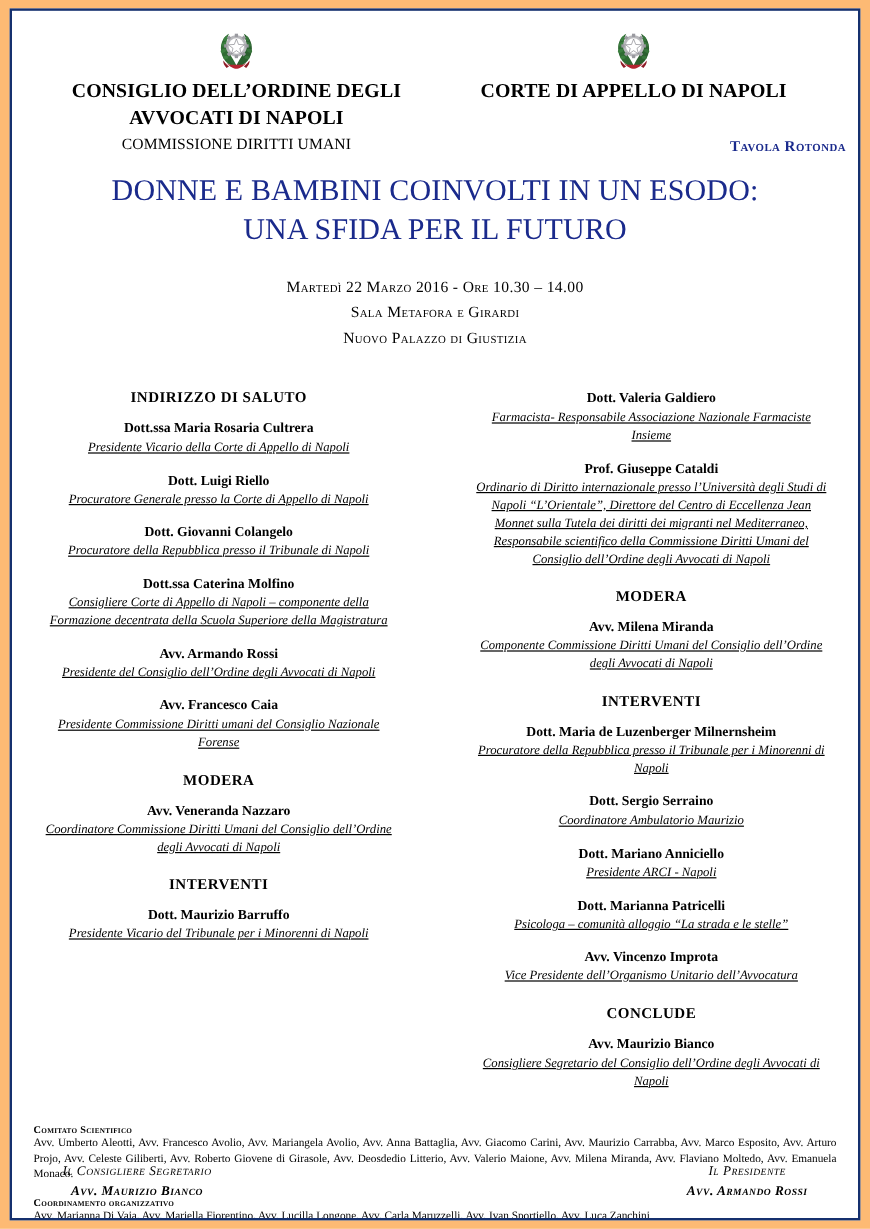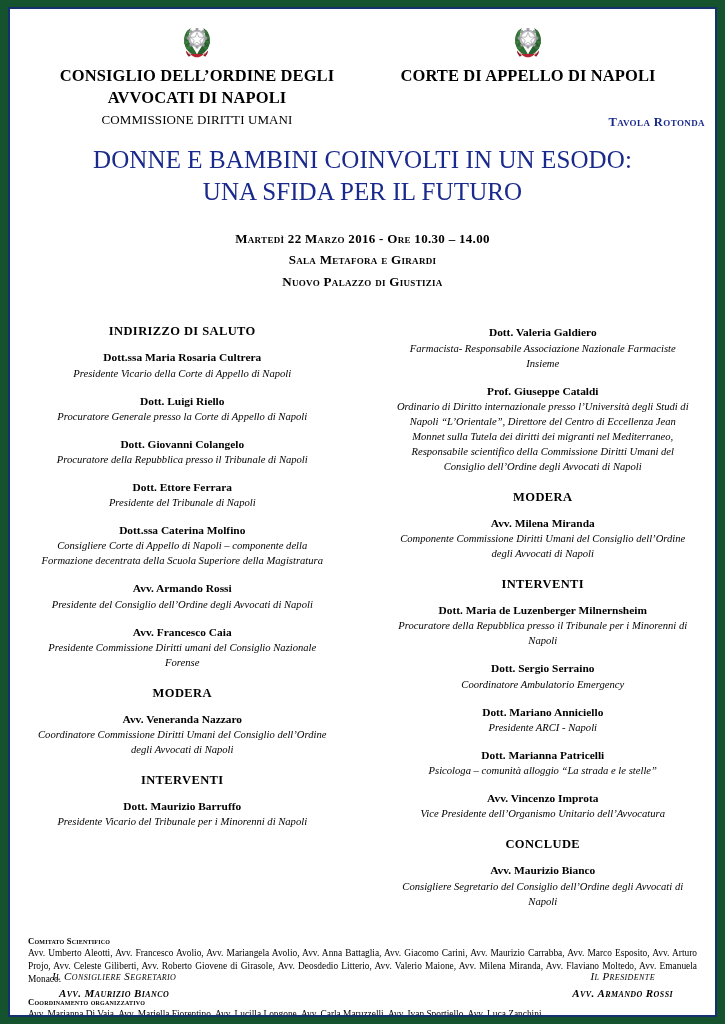--- a/index.html
+++ b/index.html
@@ -12,21 +12,21 @@
     height: 1024px;
     font-family: "Liberation Serif", "DejaVu Serif", serif;
     color: #000000;
     overflow: hidden;
   }
   .poster {
     position: relative;
     width: 725px;
     height: 1024px;
     box-sizing: border-box;
-    background: #14532d;
+    background: #fdba74;
     padding: 7px 8px 7px 8px;
   }
   .inner-frame {
     position: relative;
     width: 100%;
     height: 100%;
     box-sizing: border-box;
     background: #ffffff;
     border: 2px solid #15306e;
     overflow: hidden;
@@ -95,21 +95,21 @@
     font-size: 25px;
     line-height: 1.28;
     letter-spacing: 0.1px;
     margin: 14px 0 0 0;
   }
   .event-meta {
     text-align: center;
     margin-top: 20px;
   }
   .event-meta div {
-    font-weight: bold;
+    font-weight: normal;
     font-size: 13px;
     font-variant: small-caps;
     letter-spacing: 0.3px;
     line-height: 1.65;
   }
 
   
   .columns {
     display: flex;
     margin-top: 32px;
@@ -135,20 +135,21 @@
   }
   .entry .nm {
     font-weight: bold;
     font-size: 11.4px;
     line-height: 1.42;
   }
   .entry .rl {
     font-style: italic;
     font-size: 10.6px;
     line-height: 1.42;
+    text-decoration: underline;
   }
 
   
   .committees {
     padding: 0 8px;
     margin-top: 14px;
   }
   .cm-block { margin-bottom: 9px; }
   .cm-title {
     font-weight: bold;
@@ -305,24 +306,20 @@
             </div>
             <div class="entry">
               <div class="nm">Dott. Luigi Riello</div>
               <div class="rl">Procuratore Generale presso la Corte di Appello di Napoli</div>
             </div>
             <div class="entry">
               <div class="nm">Dott. Giovanni Colangelo</div>
               <div class="rl">Procuratore della Repubblica presso il Tribunale di Napoli</div>
             </div>
             <div class="entry">
-              <div class="nm">Dott. Ettore Ferrara</div>
-              <div class="rl">Presidente del Tribunale di Napoli</div>
-            </div>
-            <div class="entry">
               <div class="nm">Dott.ssa Caterina Molfino</div>
               <div class="rl">Consigliere Corte di Appello di Napoli – componente della Formazione decentrata della Scuola Superiore della Magistratura</div>
             </div>
             <div class="entry">
               <div class="nm">Avv. Armando Rossi</div>
               <div class="rl">Presidente del Consiglio dell’Ordine degli Avvocati di Napoli</div>
             </div>
             <div class="entry">
               <div class="nm">Avv. Francesco Caia</div>
               <div class="rl">Presidente Commissione Diritti umani del Consiglio Nazionale Forense</div>
@@ -352,21 +349,21 @@
               <div class="nm">Avv. Milena Miranda</div>
               <div class="rl">Componente Commissione Diritti Umani del Consiglio dell’Ordine degli Avvocati di Napoli</div>
             </div>
             <div class="section-head">INTERVENTI</div>
             <div class="entry">
               <div class="nm">Dott. Maria de Luzenberger Milnernsheim</div>
               <div class="rl">Procuratore della Repubblica presso il Tribunale per i Minorenni di Napoli</div>
             </div>
             <div class="entry">
               <div class="nm">Dott. Sergio Serraino</div>
-              <div class="rl">Coordinatore Ambulatorio Emergency</div>
+              <div class="rl">Coordinatore Ambulatorio Maurizio</div>
             </div>
             <div class="entry">
               <div class="nm">Dott. Mariano Anniciello</div>
               <div class="rl">Presidente ARCI - Napoli</div>
             </div>
             <div class="entry">
               <div class="nm">Dott. Marianna Patricelli</div>
               <div class="rl">Psicologa – comunità alloggio “La strada e le stelle”</div>
             </div>
             <div class="entry">

